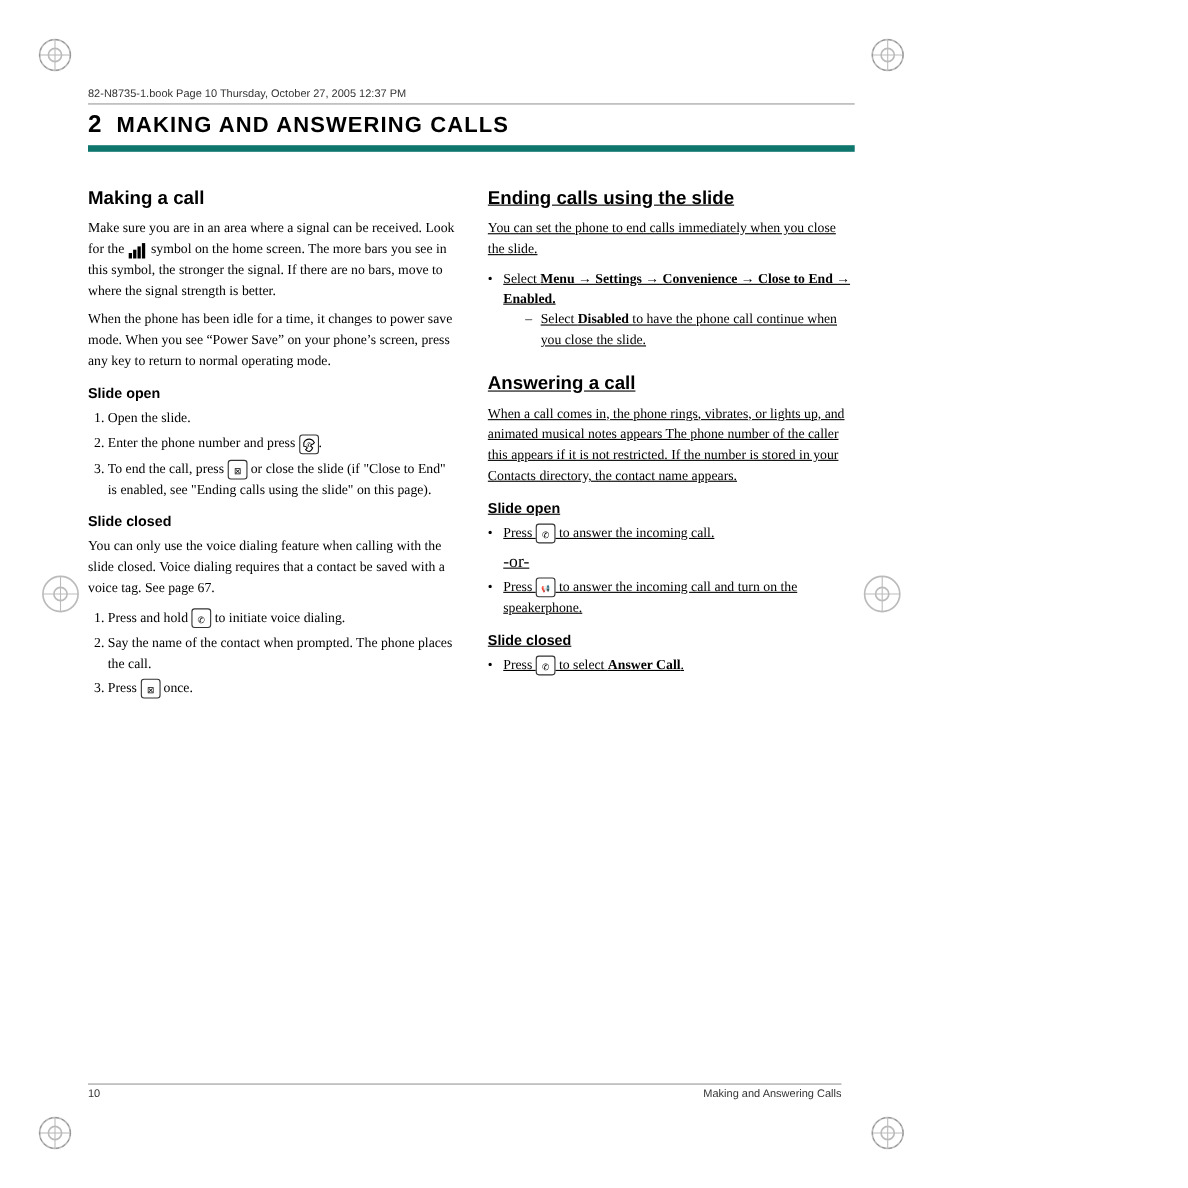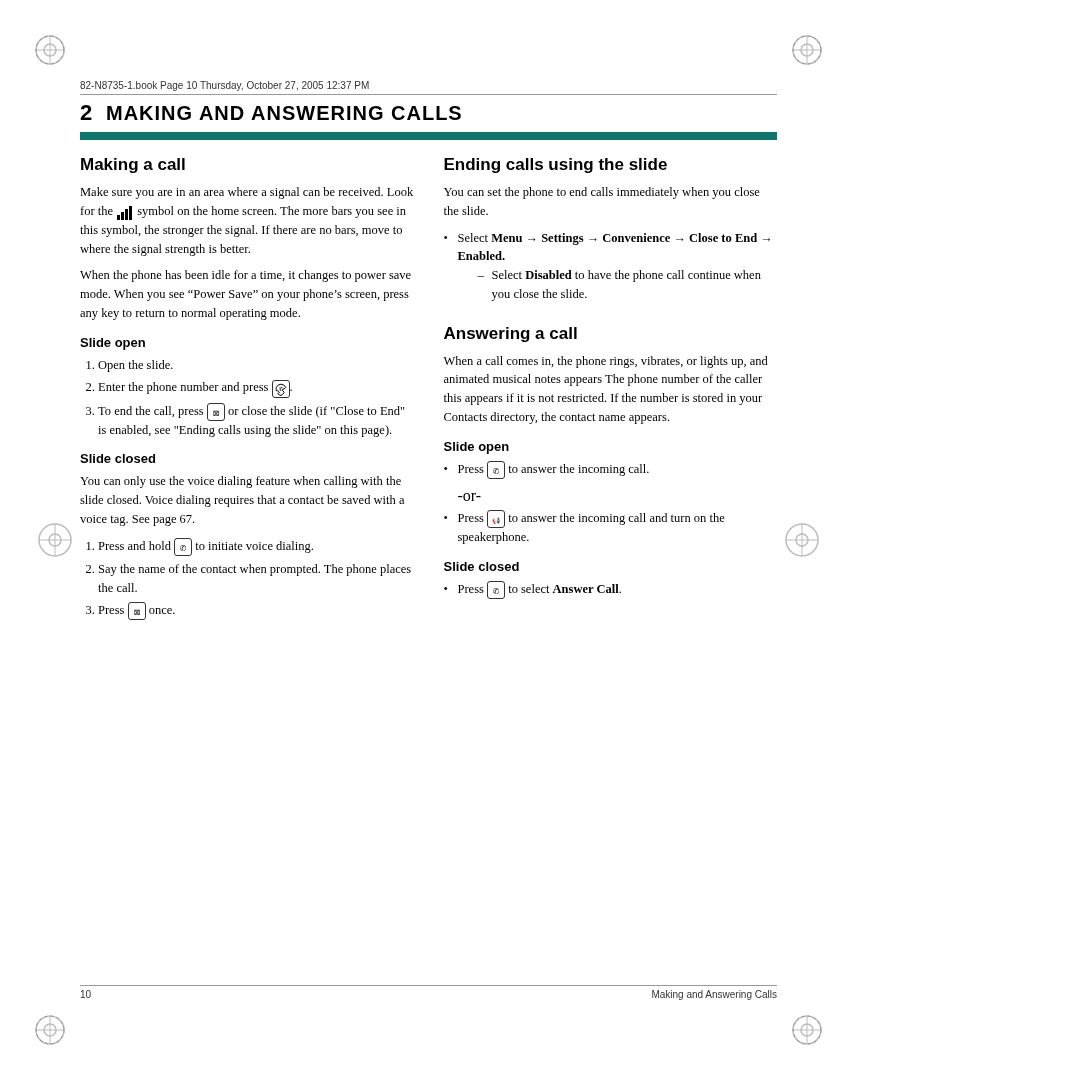--- a/index.html
+++ b/index.html
@@ -49,21 +49,21 @@
       font-family: Arial, sans-serif;
       border-bottom: 1px solid #999;
       padding-bottom: 3px;
     }
 
     
     .footer-bar {
       position: absolute;
       bottom: 80px;
       left: 80px;
-      right: 80px;
+      right: 92px;
       font-size: 10px;
       color: #333;
       font-family: Arial, sans-serif;
       border-top: 1px solid #999;
       padding-top: 3px;
       display: flex;
       justify-content: space-between;
     }
 
     
@@ -73,38 +73,39 @@
       left: 80px;
       right: 80px;
       bottom: 100px;
     }
 
     
     .chapter-heading {
       font-family: Arial, sans-serif;
       font-size: 22px;
       font-weight: bold;
-      border-bottom: 8px solid #0f766e;
+      border-bottom: 6px solid #0f766e;
       padding-bottom: 6px;
-      margin-bottom: 15px;
+      margin-bottom: 32px;
       letter-spacing: 0.5px;
     }
 
     
     .columns {
       display: flex;
       gap: 30px;
     }
 
     .col-left {
       flex: 1;
     }
 
     .col-right {
       flex: 1;
+      text-decoration: underline;
     }
 
     
     .section-title {
       font-family: Arial, sans-serif;
       font-size: 17px;
       font-weight: bold;
       margin-bottom: 8px;
     }
 

